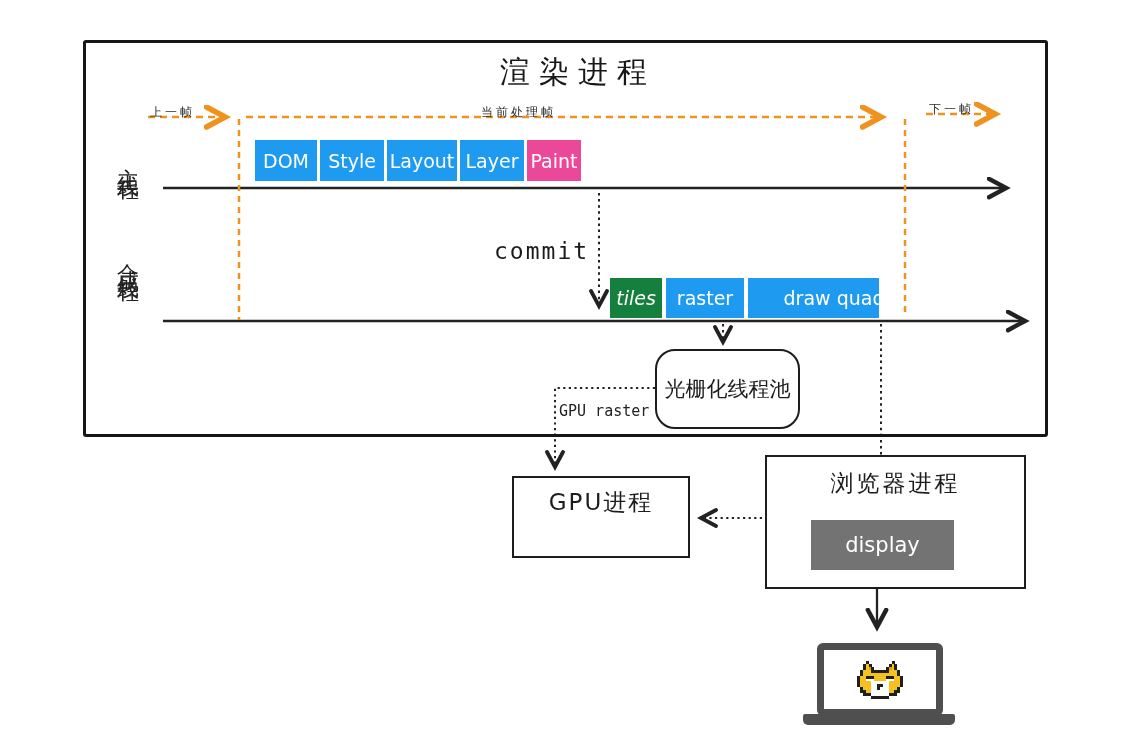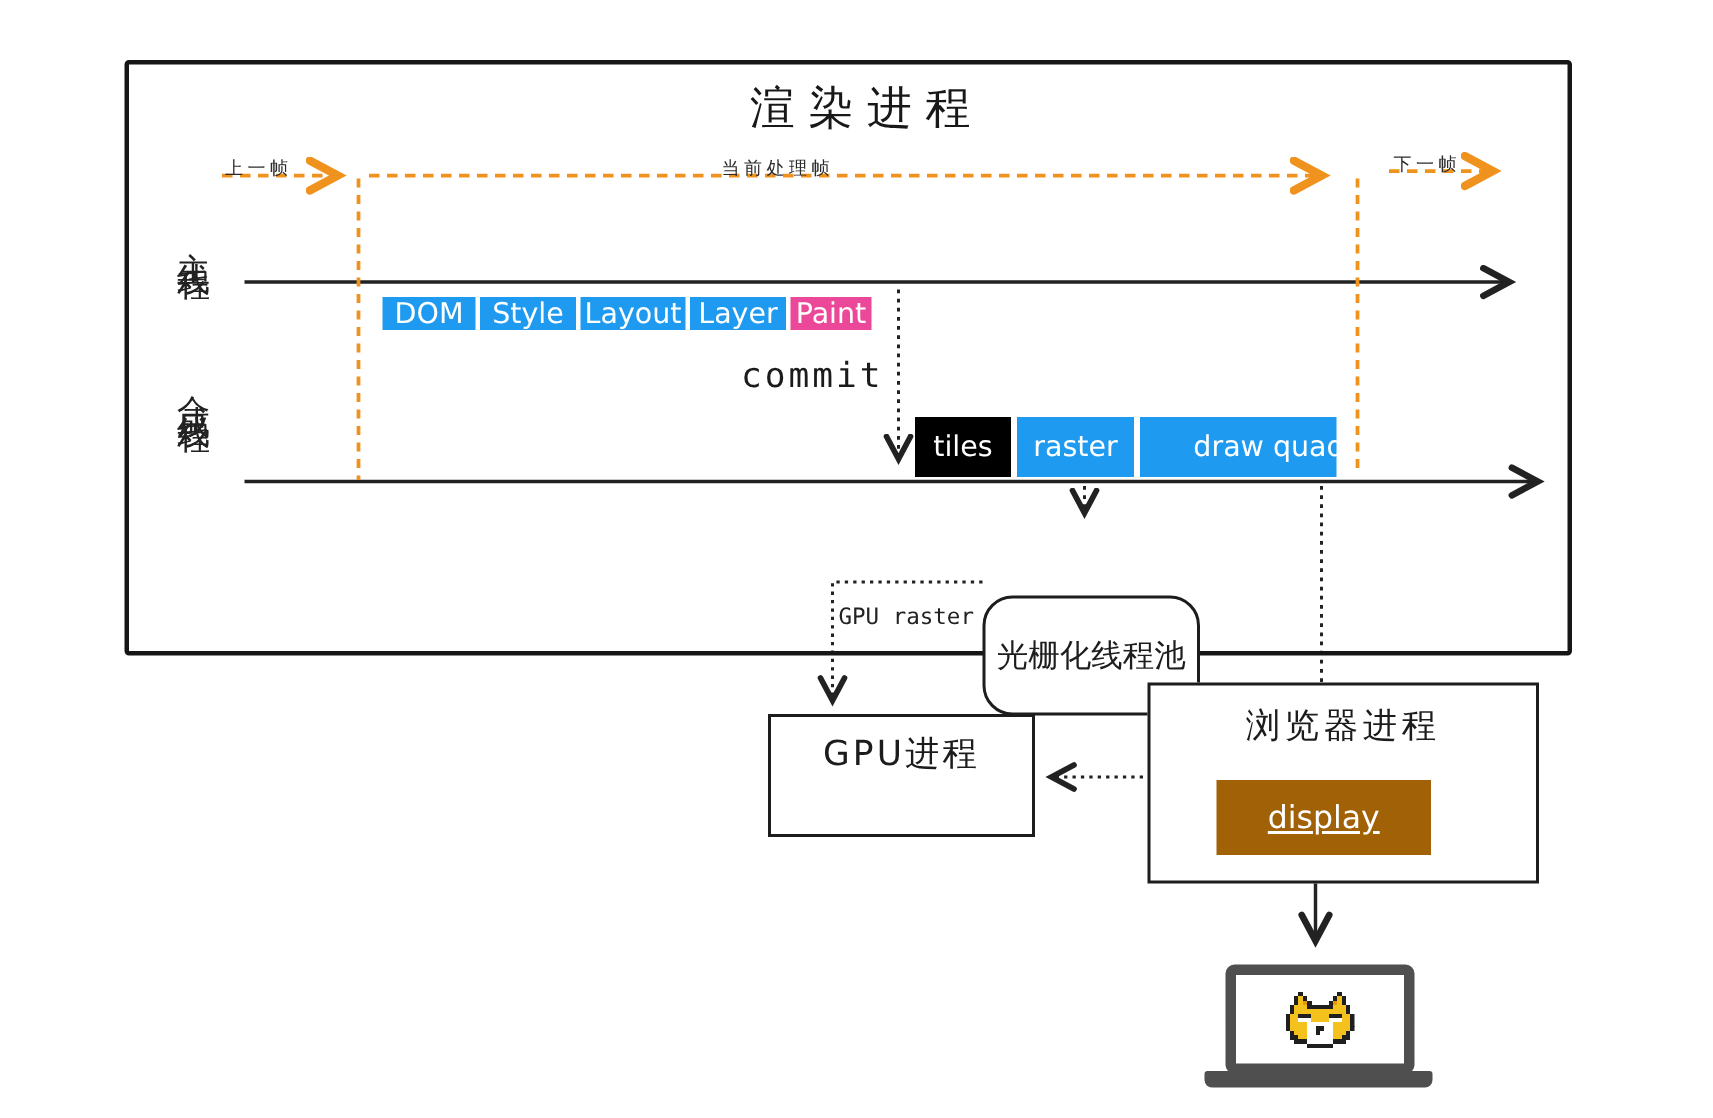--- a/index.html
+++ b/index.html
@@ -21,31 +21,31 @@
   .lbl-next  { left:929px; top:101px; }
 
   
   .thread-label { writing-mode:vertical-rl; text-orientation:upright;
     font-size:22px; letter-spacing:7px; color:#222; }
   .lbl-main-thread { left:113px; top:150px; }
   .lbl-comp-thread { left:113px; top:245px; }
 
   
   .stage-row { display:flex; }
-  .main-stages { left:255px; top:162px; height:58px; gap:3px;align-items:flex-end; }
+  .main-stages { left:255px; top:140px; height:41px; gap:3px; }
   .comp-stages { left:610px; top:278px; height:40px; gap:4px; }
   .stage { display:flex; align-items:center; justify-content:center;
     color:#ffffff; font-size:19px; white-space:nowrap; }
 
   .commit-label { left:494px; top:238px; font-size:23px; letter-spacing:2px;
     font-family:"DejaVu Sans Mono", monospace; color:#1b1b1b; }
 
   .raster-pool { left:655px; top:349px; width:145px; height:80px;
     border:2.5px solid #1d1d1d; border-radius:20px; background:#fff;
-    display:flex; align-items:center; justify-content:center;margin-top:48px; }
+    display:flex; align-items:center; justify-content:center; }
   .raster-pool-text { font-size:21px; color:#1d1d1d; white-space:nowrap; }
 
   .gpu-raster-label { left:559px; top:402px; font-size:15px; color:#222;
     font-family:"DejaVu Sans Mono", monospace; }
 
   .gpu-box { left:512px; top:476px; width:178px; height:82px;
     border:2.5px solid #1d1d1d; background:#fff; display:flex;
     justify-content:center; padding-top:9px; }
   .gpu-box-text { font-size:23px; letter-spacing:2px; }
 
@@ -114,38 +114,38 @@
     <div class="stage" style="width: 62px; background: rgb(30, 155, 240);">DOM</div>
     <div class="stage" style="width: 64px; background: rgb(30, 155, 240);">Style</div>
     <div class="stage" style="width: 70px; background: rgb(30, 155, 240);">Layout</div>
     <div class="stage" style="width: 64px; background: rgb(30, 155, 240);">Layer</div>
     <div class="stage" style="width: 54px; background: #ec4899;">Paint</div>
   </div>
 
   <div class="abs commit-label">commit</div>
 
   <div class="abs stage-row comp-stages">
-    <div class="stage" style="width: 64px; background: #000000;">tiles</div>
+    <div class="stage" style="width: 52px; background: #15803d; font-style: italic;">tiles</div>
     <div class="stage" style="width: 78px; background: rgb(30, 155, 240);">raster</div>
     <div class="stage" style="width: 131px; background: rgb(30, 155, 240); padding-left: 41px;">draw quad</div>
   </div>
 
   <div class="abs raster-pool">
     <span class="raster-pool-text">光栅化线程池</span>
   </div>
 
   <div class="abs gpu-raster-label">GPU raster</div>
 
   <div class="abs gpu-box">
     <span class="gpu-box-text">GPU进程</span>
   </div>
 
   <div class="abs browser-box">
     <div class="browser-title">浏览器进程</div>
-    <div class="display-box" style="background: #a16207; text-decoration: underline;">display</div>
+    <div class="display-box" style="background: #737373;">display</div>
   </div>
 
   <div class="abs laptop-screen">
     <svg id="doge-pixels" width="46" height="40" viewBox="0 0 16 13" shape-rendering="crispEdges">
         <rect x="3" y="0" width="1.05" height="1.05" fill="#1f1f1f"></rect>
         <rect x="12" y="0" width="1.05" height="1.05" fill="#1f1f1f"></rect>
         <rect x="2" y="1" width="1.05" height="1.05" fill="#1f1f1f"></rect>
         <rect x="3" y="1" width="1.05" height="1.05" fill="#f5c21d"></rect>
         <rect x="4" y="1" width="1.05" height="1.05" fill="#1f1f1f"></rect>
         <rect x="11" y="1" width="1.05" height="1.05" fill="#1f1f1f"></rect>

